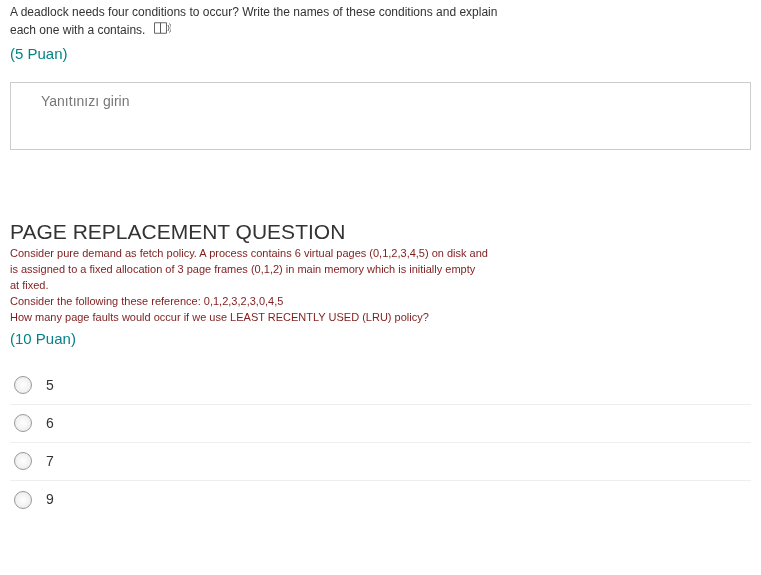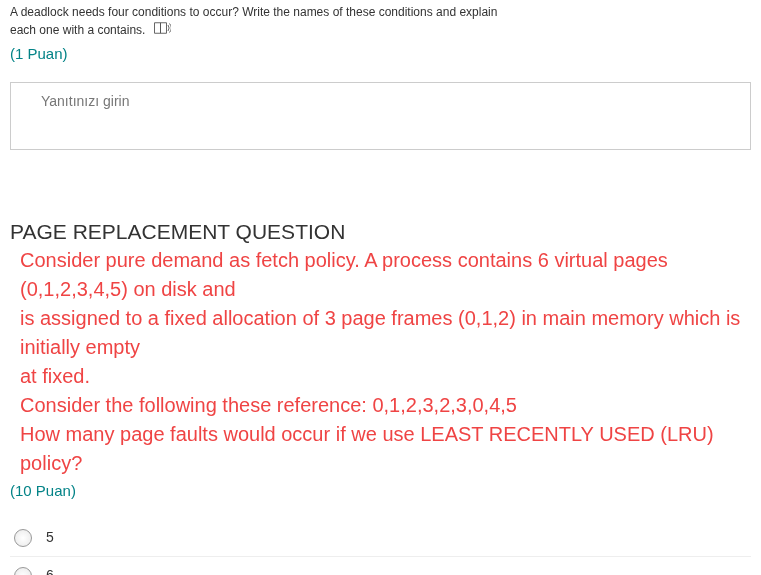--- a/index.html
+++ b/index.html
@@ -29,21 +29,21 @@
     padding: 10px 30px;
     font-family: inherit;
     font-size: 14px;
     color: #555;
     resize: none;
     outline: none;
   }
   .answer-box::placeholder { color: #777; }
   .second-block { margin-top: 62px; }
   .q2-title { color: #333; font-size: 21px; }
-  .q2-body { color: #ef4444; font-size: 20px; line-height: 1.45; margin-left: 10px; }
+  .q2-body { color: #7f1d1d; font-size: 11px; line-height: 1.45; }
   .options { margin-top: 18px; }
   .option {
     display: flex;
     align-items: center;
     border-bottom: 1px solid #eee;
     padding: 8px 0 8px 4px;
     height: 38px;
   }
   .option:last-child { border-bottom: none; }
   .radio {
@@ -66,21 +66,21 @@
   <div class="question-text">
     <span>A deadlock needs four conditions to occur? Write the names of these conditions and explain</span><br>
     <span>each one with a contains.</span>
     <span class="immersive-icon">
       <svg width="18" height="14" viewBox="0 0 24 18">
         <path d="M2 2 h8 v14 h-8 z M10 2 h8 v14 h-8 z" fill="none" stroke="#555" stroke-width="1.2"></path>
         <path d="M20 5 q3 4 0 8 M22 3 q5 6 0 12" fill="none" stroke="#555" stroke-width="1.2"></path>
       </svg>
     </span>
   </div>
-  <div class="points">(1 Puan)</div>
+  <div class="points">(5 Puan)</div>
   <textarea class="answer-box" placeholder="Yanıtınızı girin" style=""></textarea>
 </div>
 
 <div class="question-block second-block">
   <div class="q2-title">PAGE REPLACEMENT QUESTION</div>
   <div class="q2-body">
     <span>Consider pure demand as fetch policy. A process contains 6 virtual pages (0,1,2,3,4,5) on disk and</span><br>
     <span>is assigned to a fixed allocation of 3 page frames (0,1,2) in main memory which is initially empty</span><br>
     <span>at fixed.</span><br>
     <span>Consider the following these reference: 0,1,2,3,2,3,0,4,5</span><br>

